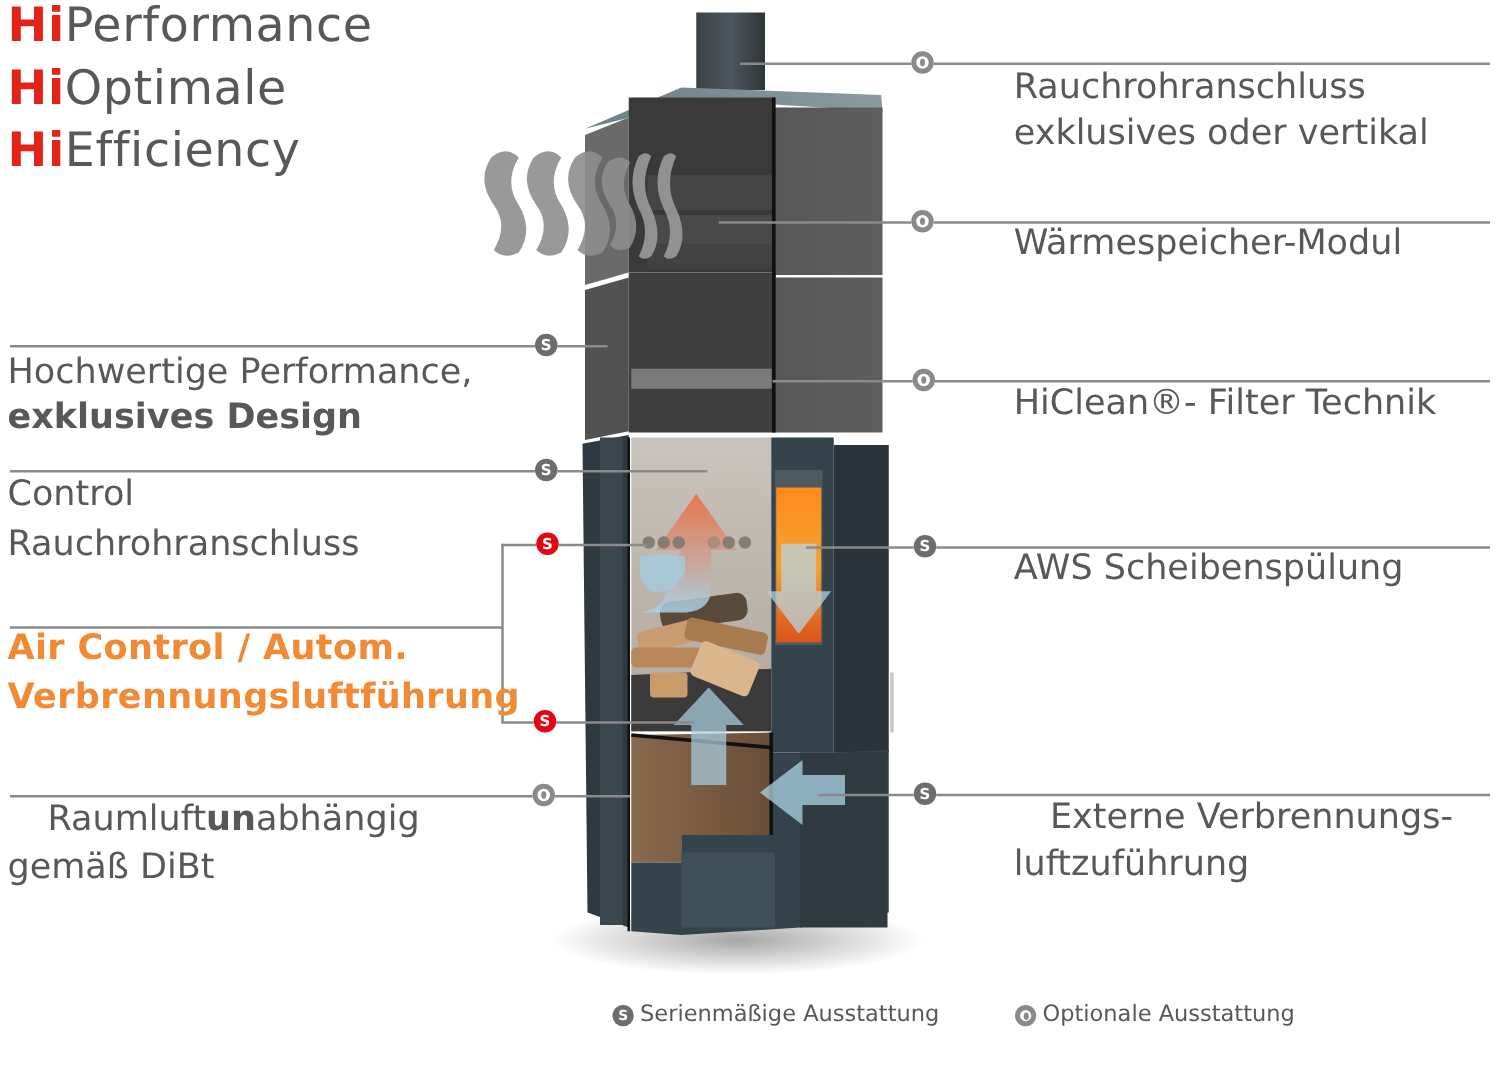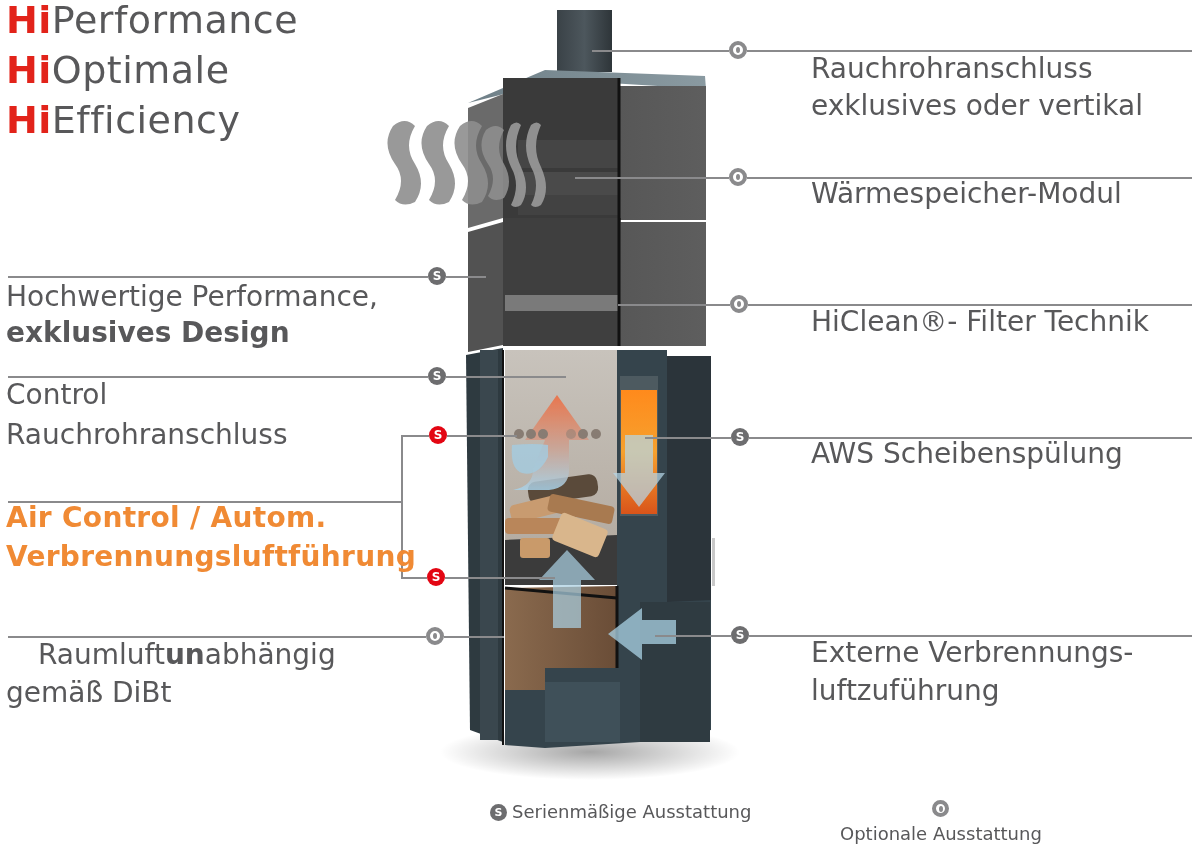--- a/index.html
+++ b/index.html
@@ -215,23 +215,23 @@
 <div class="label" style="left:811px; top:304px;">HiClean®- Filter Technik</div>
 
 <div class="hline" style="left:645px; top:437px; width:86px;"></div>
 <div class="hline" style="left:749px; top:437px; width:443px;"></div>
 <div class="badge" style="left:731px; top:428px;">S</div>
 <div class="label" style="left:811px; top:436px;">AWS Scheibenspülung</div>
 
 <div class="hline" style="left:655px; top:635px; width:76px;"></div>
 <div class="hline" style="left:749px; top:635px; width:443px;"></div>
 <div class="badge" style="left:731px; top:626px;">S</div>
-<div class="label" style="left:811px; top:635px;">Externe Verbrennungs-</div>
+<div class="label" style="left:840px; top:635px;">Externe Verbrennungs-</div>
 <div class="label" style="left:811px; top:673px;">luftzuführung</div>
 
 <div class="legend" style="left:490px;">
   <span class="badge">S</span>
   <span>Serienmäßige Ausstattung</span>
 </div>
-<div class="legend" style="left:840px;flex-direction:column;">
+<div class="legend" style="left:812px;">
   <span class="badge opt"></span>
   <span>Optionale Ausstattung</span>
 </div>
 
 </body></html>

